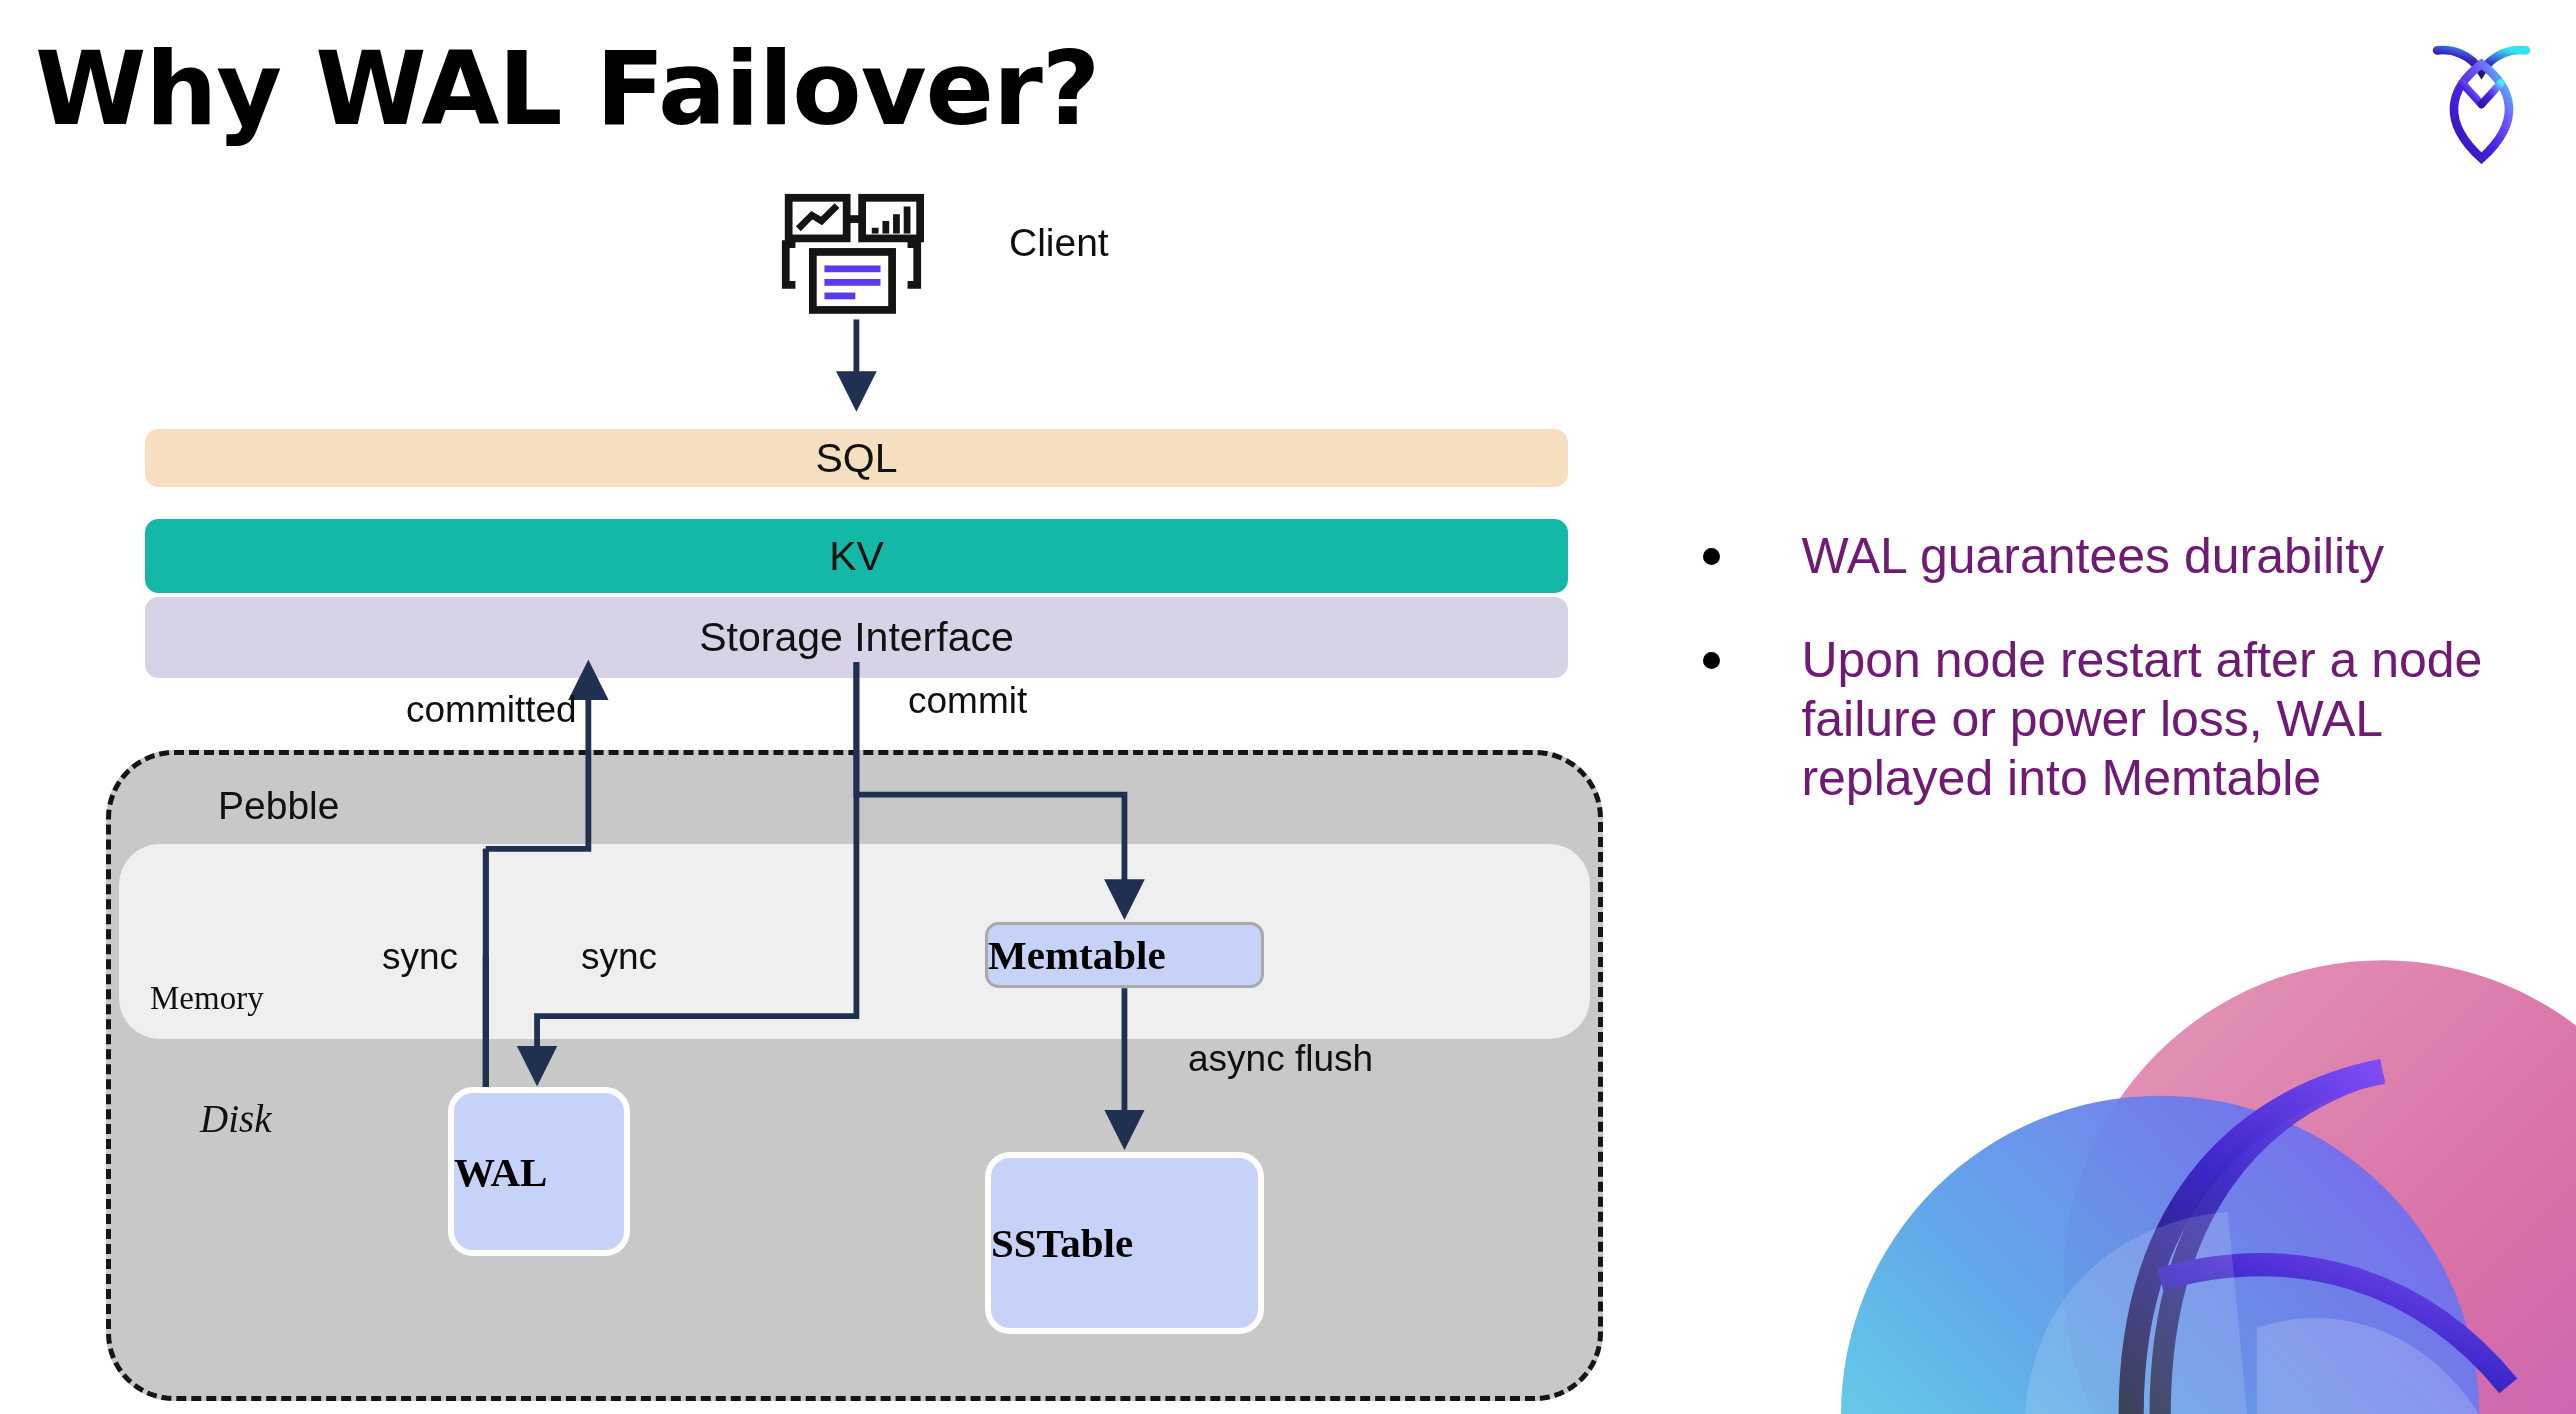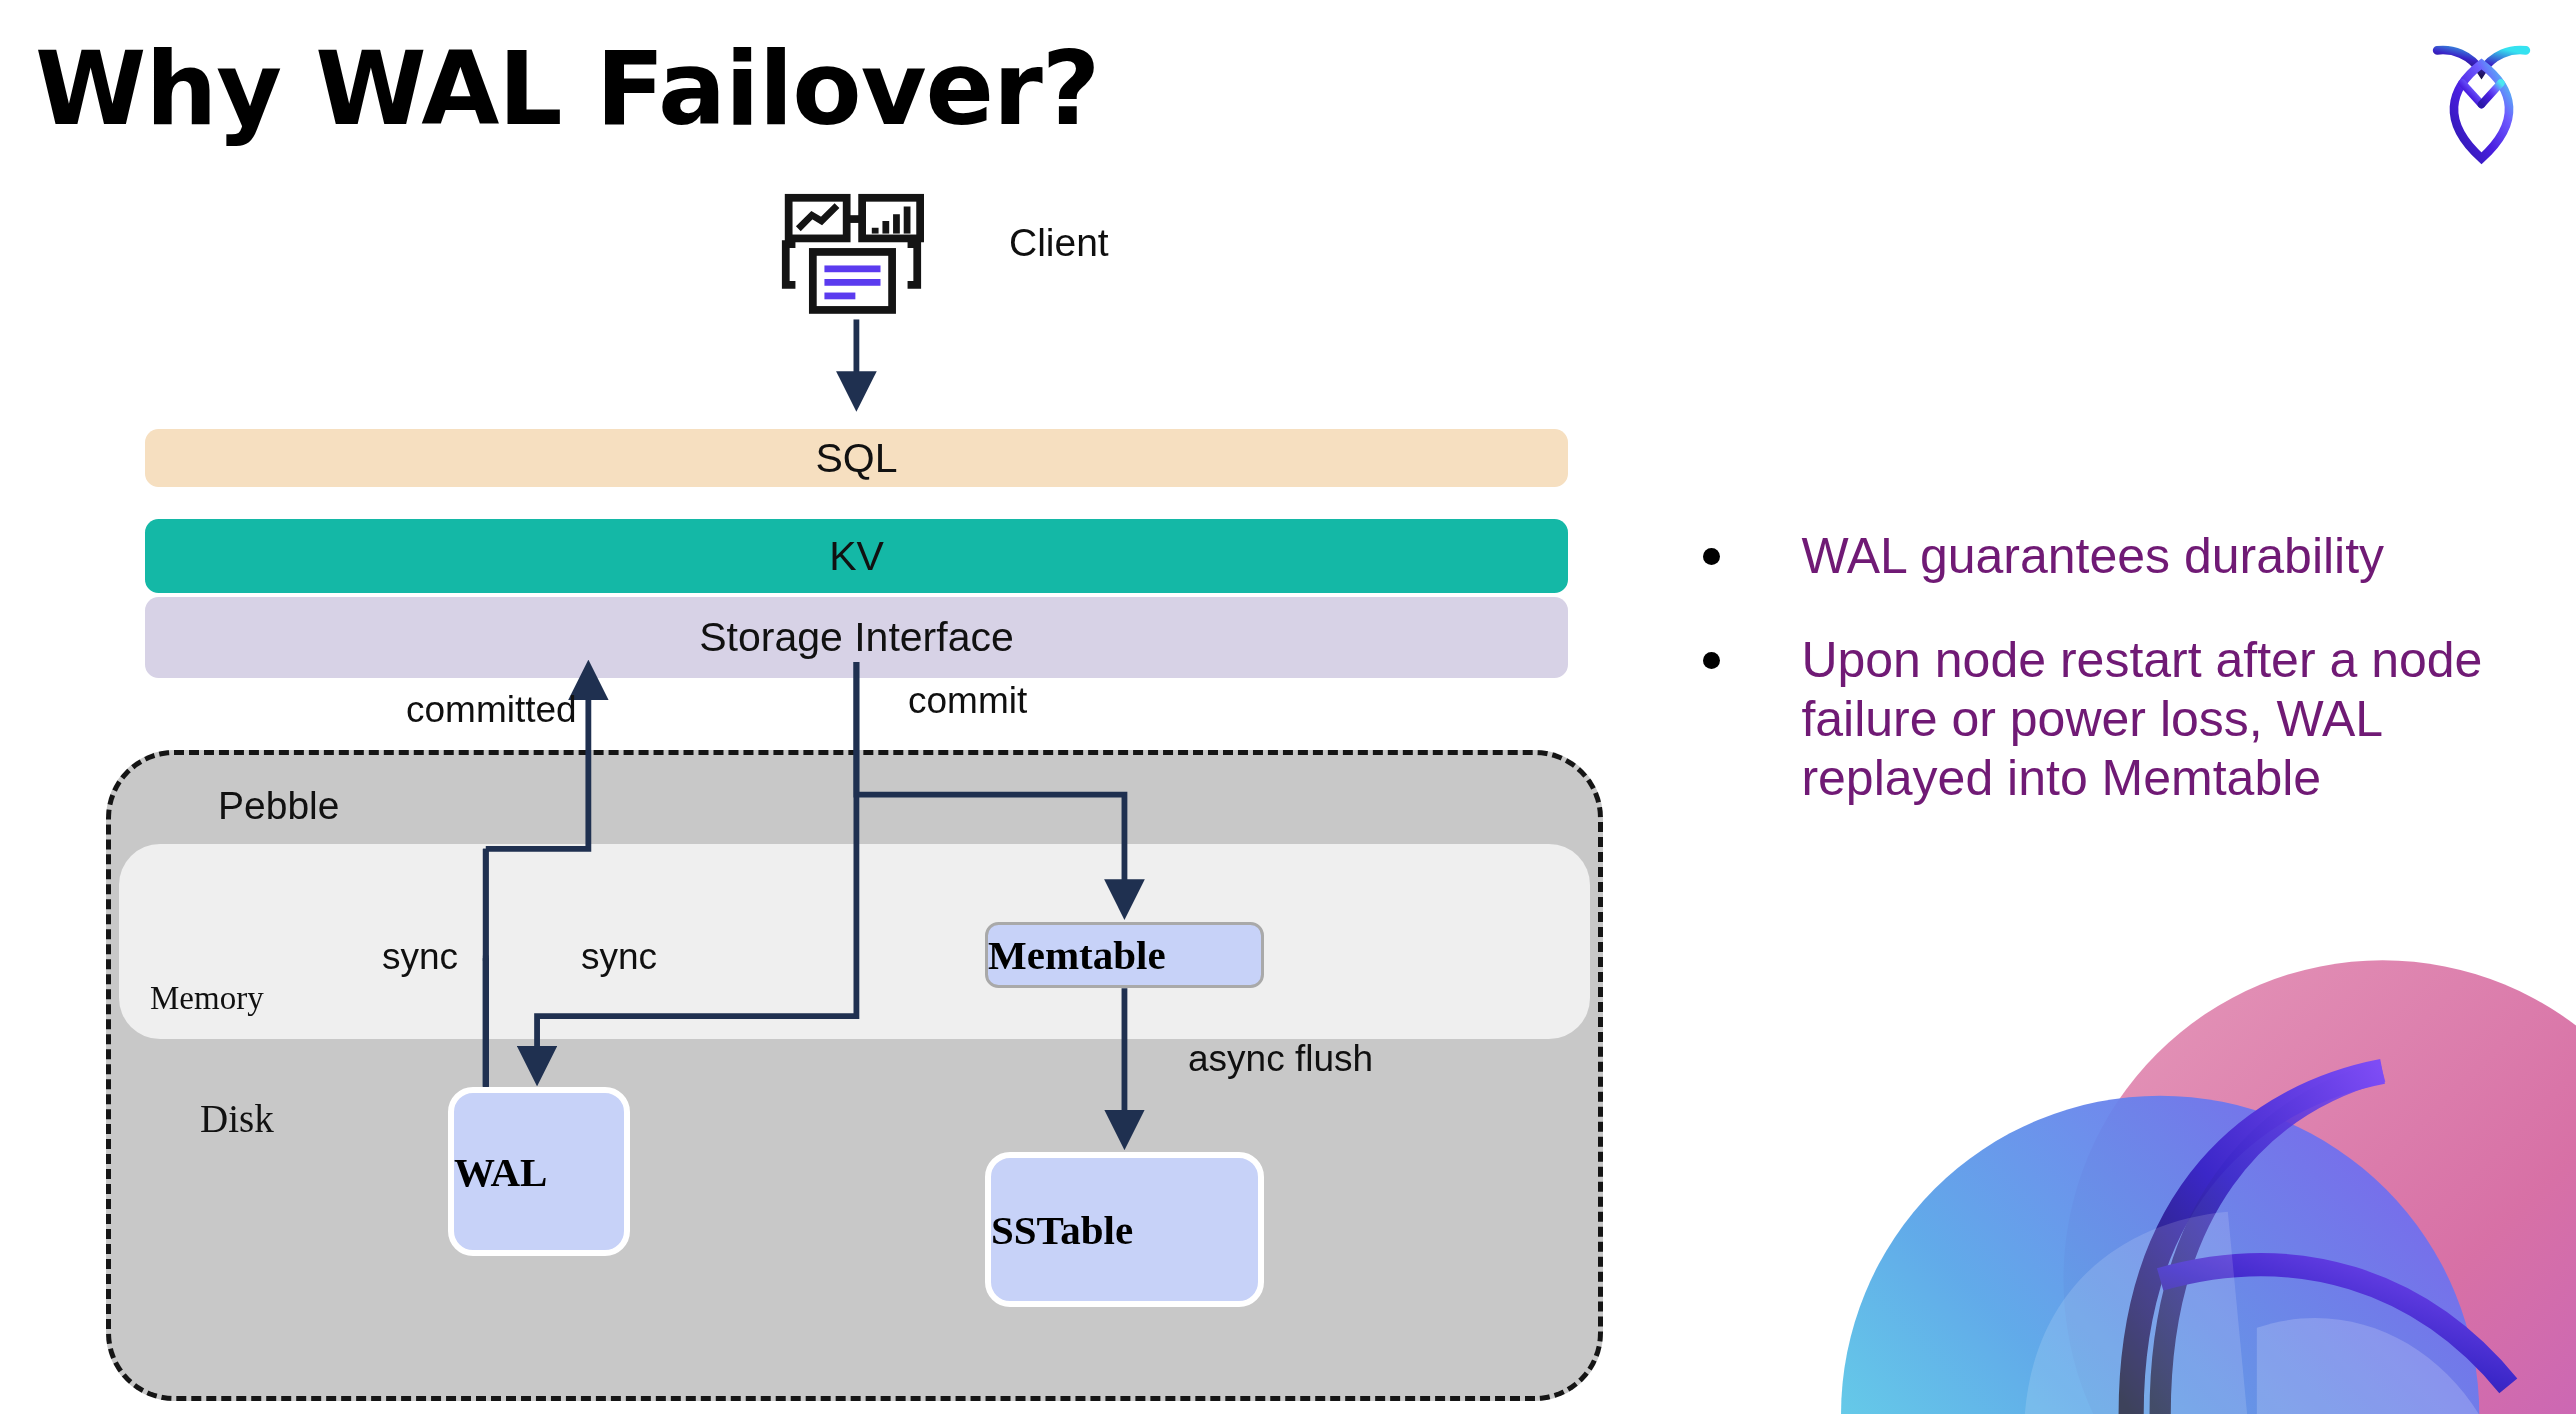--- a/index.html
+++ b/index.html
@@ -67,42 +67,42 @@
     background:#EFEFEF;border-radius:41px;
   }
   #memory-label{
     position:absolute;left:150px;top:980px;
     font-family:"Liberation Serif", serif;
     font-size:33px;color:#111111;
   }
   #disk-label{
     position:absolute;left:200px;top:1096px;
     font-family:"Liberation Serif", serif;
-    font-size:39px;color:#111111;
+    font-size:39px;color:#111111;font-style:italic;
   }
 
   
   .node-box{
     position:absolute;
     background:#C7D2F8;
     display:flex;align-items:center;
     font-family:"Liberation Serif", serif;
     font-weight:bold;font-size:41px;color:#000000;
     box-sizing:border-box;
   }
   #node-memtable{
     left:985px;top:922px;width:279px;height:66px;
     border:3.9px solid #A9A9A9;border-radius:13.5px;
   }
   #node-wal{
     left:448px;top:1087px;width:182px;height:169px;
     border:6.8px solid #ffffff;border-radius:25px;
   }
   #node-sstable{
-    left:985px;top:1152px;width:279px;height:155px;
+    left:985px;top:1152px;width:279px;height:182px;
     border:6.8px solid #ffffff;border-radius:25px;
   }
 
   
   .edge-label{
     position:absolute;
     font-family:"Liberation Sans", sans-serif;
     font-size:37px;color:#101010;white-space:nowrap;
   }
   #label-committed{left:406px;top:689px;}

